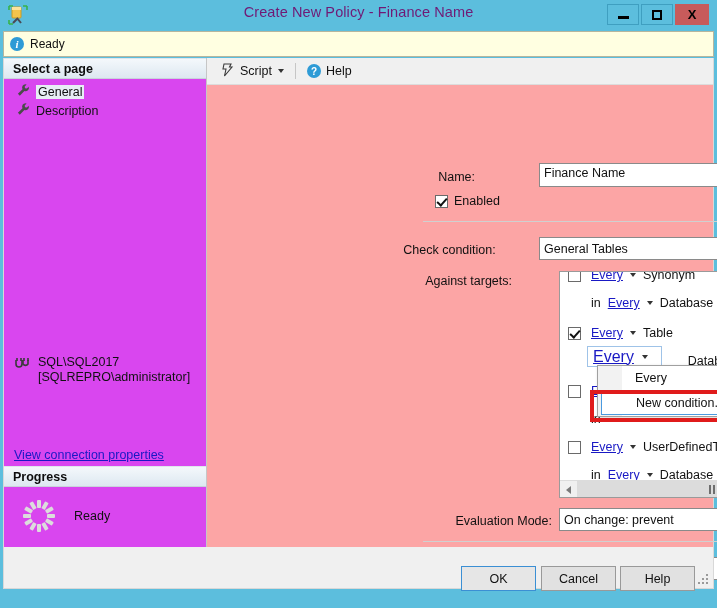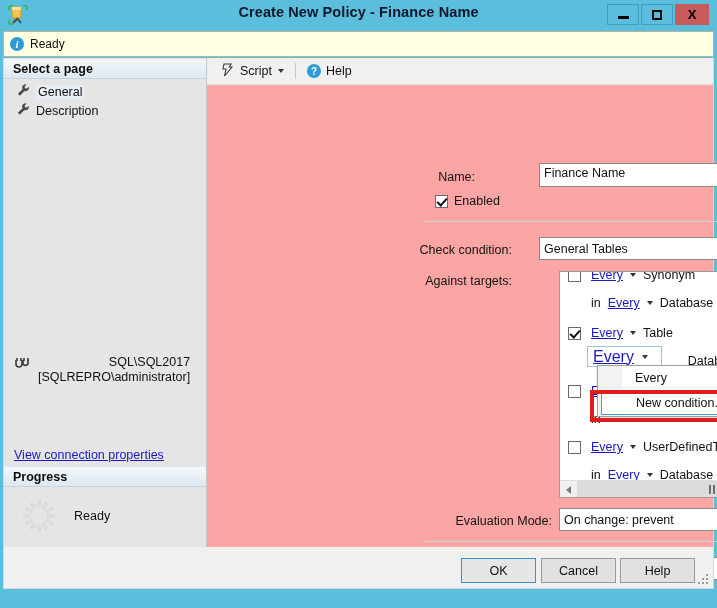--- a/index.html
+++ b/index.html
@@ -26,23 +26,22 @@
     width: 717px; height: 29px;
     background: #5cbedd;
   }
   #app-icon {
     position: absolute; left: 8px; top: 5px;
     width: 20px; height: 20px;
   }
   #title-text {
     position: absolute; left: 0; top: 4px;
     width: 717px; text-align: center;
-    font-size: 14.5px; color: #0f172a;
+    font-size: 14.5px; color: #701a75;
     letter-spacing: 0.1px;
-    font-weight: bold;
   }
   .caption-btn {
     position: absolute; top: 4px;
     width: 32px; height: 21px;
     border: 1px solid #3f9fc0;
     background: #5cbedd;
     display: flex; align-items: center; justify-content: center;
     font-size: 12px; color: #000; font-weight: bold;
     cursor: pointer;
   }
@@ -77,21 +76,21 @@
   #body {
     position: absolute; left: 3px; top: 58px;
     width: 711px; height: 489px;
     background: #ffffff;
     border-left: 1px solid #d8d8d8;
     border-right: 1px solid #d8d8d8;
     display: flex;
   }
   #leftpane {
     width: 203px; height: 100%;
-    background: #e5e5e5;
+    background: #d946ef;
     border-right: 1px solid #c6c6c6;
     position: relative;
   }
   #rightpane {
     flex: 1; height: 100%;
     background: #fca5a5;
     position: relative;
   }
 
   
@@ -106,21 +105,21 @@
   .page-item {
     display: flex; align-items: center;
     padding: 1px 0 1px 12px;
     font-size: 12.5px; color: #111;
     cursor: pointer;
   }
   .page-item .wrench { margin-right: 6px; flex: 0 0 auto; }
   .page-item.selected .lbl { background: #e7eef5; padding: 0 2px; }
   #pagelist { padding-top: 3px; }
 
-  #connection-block { padding: 7px 0 0 10px; display: flex; text-align: right; }
+  #connection-block { padding: 7px 0 0 10px; display: flex; }
   #conn-icon { margin-right: 8px; margin-top: 2px; flex: 0 0 auto; }
   #conn-lines { font-size: 12.5px; color: #111; line-height: 15px; }
 
   #view-conn-link {
     position: absolute; left: 10px; top: 100px;
     font-size: 12.5px; color: #1919c4;
     text-decoration: underline; cursor: pointer;
   }
 
   #conn-section { position: absolute; left: 0; top: 290px; width: 202px; }
@@ -332,21 +331,21 @@
   
   #btnbar {
     position: absolute; left: 3px; top: 547px;
     width: 711px; height: 42px;
     background: #f0f0f0;
     border-left: 1px solid #d8d8d8;
     border-right: 1px solid #d8d8d8;
     border-bottom: 1px solid #d8d8d8;
   }
   .dlg-btn {
-    position: absolute; top: 11px;
+    position: absolute; top: 19px;
     width: 75px; height: 25px;
     background: #e1e1e1;
     border: 1px solid #999;
     font-size: 12.5px; color: #111;
     display: flex; align-items: center; justify-content: center;
     cursor: pointer;
     font-family: "Liberation Sans", sans-serif;
   }
   #btn-ok { left: 457px; background: #e6e6e6; border: 1px solid #3b8fd4; }
   #btn-cancel { left: 537px; }
@@ -480,21 +479,21 @@
       <div class="row-label" style="left:216px; top:112px; width:52px;">Name:</div>
       <div class="txtbox" style="left:332px; top:105px; width:352px; height:24px;">Finance Name</div>
 
       <div id="enabled-row">
         <span class="chk checked"></span>
         <span id="enabled-label">Enabled</span>
       </div>
 
       <div class="divider" style="left:216px; top:163px; width:468px;"></div>
 
-      <div class="row-label" style="left:180px; top:185px; width:125px;">Check condition:</div>
+      <div class="row-label" style="left:180px; top:185px; width:125px;text-align:center;">Check condition:</div>
       <div class="combo" style="left:332px; top:179px; width:322px; height:23px;">
         <span>General Tables</span>
 
       </div>
 
       <div class="row-label" style="left:180px; top:216px; width:125px;">Against targets:</div>
 
       <div id="targets-box">
         <div id="targets-inner">
 

